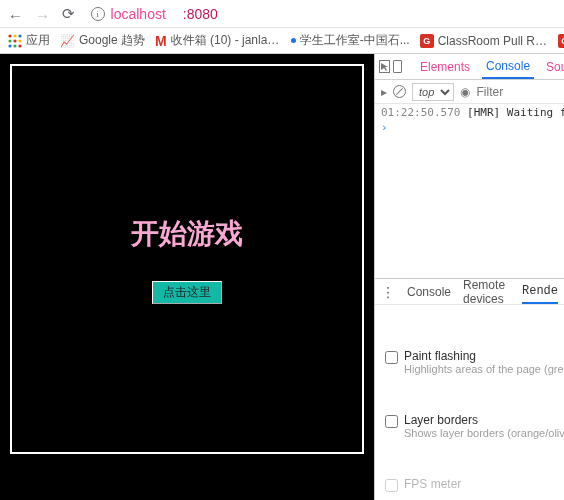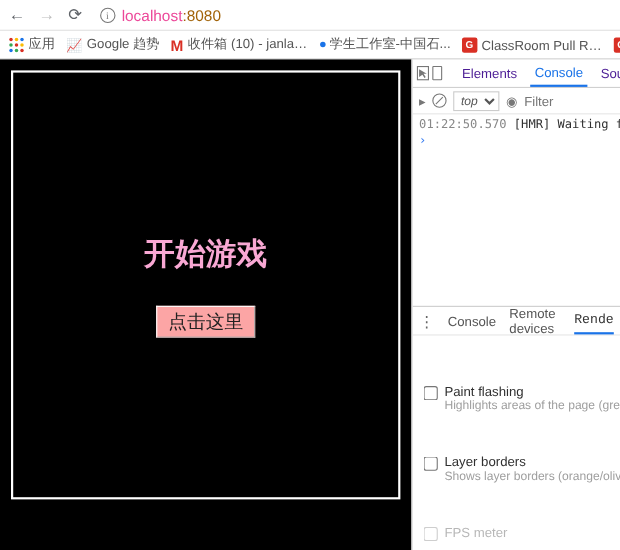--- a/index.html
+++ b/index.html
@@ -5,40 +5,40 @@
 *{box-sizing:border-box;margin:0;padding:0;}
 body{font-family:-apple-system,BlinkMacSystemFont,"Segoe UI",Arial,sans-serif;font-size:12px;color:#333;background:#fff;width:564px;height:500px;overflow:hidden;}
 .browser-toolbar{height:28px;display:flex;align-items:center;padding:0 8px;gap:10px;border-bottom:1px solid #e0e0e0;}
 .nav-arrows{display:flex;align-items:center;gap:12px;color:#5f6368;}
 .nav-arrows span{font-size:15px;line-height:1;}
 .nav-arrows .disabled{color:#bdbdbd;}
 .reload{font-size:15px;color:#5f6368;}
 .url-bar{display:flex;align-items:center;gap:6px;margin-left:6px;color:#202124;font-size:14px;}
 .info-icon{width:14px;height:14px;border:1.5px solid #777;border-radius:50%;display:flex;align-items:center;justify-content:center;font-size:9px;color:#777;font-family:serif;}
 .url-host{color:#ec4899;}
-.url-port{color:#a16207;}
+.url-port{color:#be185d;margin-left:17px;}
 .bookmarks{height:26px;display:flex;align-items:center;padding:0 8px;gap:10px;border-bottom:1px solid #d0d0d0;white-space:nowrap;overflow:hidden;}
 .bookmarks .bm{display:flex;align-items:center;gap:4px;color:#555;font-size:12px;}
 .apps-icon{display:inline-block;width:14px;height:14px;}
 .bm-text{max-width:110px;overflow:hidden;text-overflow:ellipsis;}
 .m-icon{color:#d93025;font-size:14px;font-weight:bold;}
 .blue-dot{width:5px;height:5px;border-radius:50%;background:#1a73e8;display:inline-block;}
 .g-box{width:14px;height:14px;background:#d93025;color:#fff;border-radius:2px;display:flex;align-items:center;justify-content:center;font-size:9px;font-weight:bold;}
 .main-split{display:flex;height:446px;}
 .page-area{width:374px;height:100%;background:#000;padding:10px;}
 .game-box{width:100%;height:390px;border:2px solid #fff;display:flex;flex-direction:column;align-items:center;justify-content:center;}
 .game-title{color:#f9a8d4;font-size:28px;font-weight:bold;margin-bottom:28px;}
-.game-btn{background:#fca5a5;border:1px outset #fff;color:#222;font-size:17px;padding:2px 10px;cursor:pointer;}
+.game-btn{background:#14b8a6;border:1px outset #fff;color:#222;font-size:12px;padding:2px 10px;cursor:pointer;}
 .devtools{flex:1;height:100%;border-left:1px solid #ccc;display:flex;flex-direction:column;overflow:hidden;}
 .dt-tabs{height:26px;display:flex;align-items:center;border-bottom:1px solid #d0d0d0;padding:0 4px;gap:8px;}
 .dt-sel{width:13px;height:13px;border:1.2px solid #777;display:flex;align-items:center;justify-content:center;}
 .dt-sel svg{display:block;}
 .dt-device{width:14px;height:11px;border:1.2px solid #777;border-radius:1px;position:relative;}
 .dt-device:before{content:"";position:absolute;right:-3px;top:-2px;width:7px;height:11px;border:1.2px solid #777;border-radius:1px;background:#fff;}
-.dt-tab{padding:0 4px;height:25px;display:flex;align-items:center;color:#4c1d95;}
+.dt-tab{padding:0 4px;height:25px;display:flex;align-items:center;color:#ec4899;}
 .dt-tab.active{color:#1a73e8;border-bottom:2px solid #1a73e8;}
 .dt-filter{height:24px;display:flex;align-items:center;border-bottom:1px solid #e6e6e6;padding:0 6px;gap:6px;}
 .no-sym{width:13px;height:13px;border:1.4px solid #777;border-radius:50%;position:relative;}
 .no-sym:after{content:"";position:absolute;left:1px;top:5px;width:9px;height:1.4px;background:#777;transform:rotate(-45deg);}
 .ctx-select{font-size:11px;border:1px solid #ccc;padding:1px 2px;color:#555;background:#fff;font-style:italic;}
 .filter-input{border:none;font-size:12px;color:#888;outline:none;width:40px;}
 .eye-icon{font-size:12px;color:#777;}
 .console-body{flex:1;padding:2px 6px;font-family:Menlo,Consolas,monospace;font-size:11px;color:#303030;overflow:hidden;}
 .log-line{white-space:nowrap;}
 .log-ts{color:#888;}

